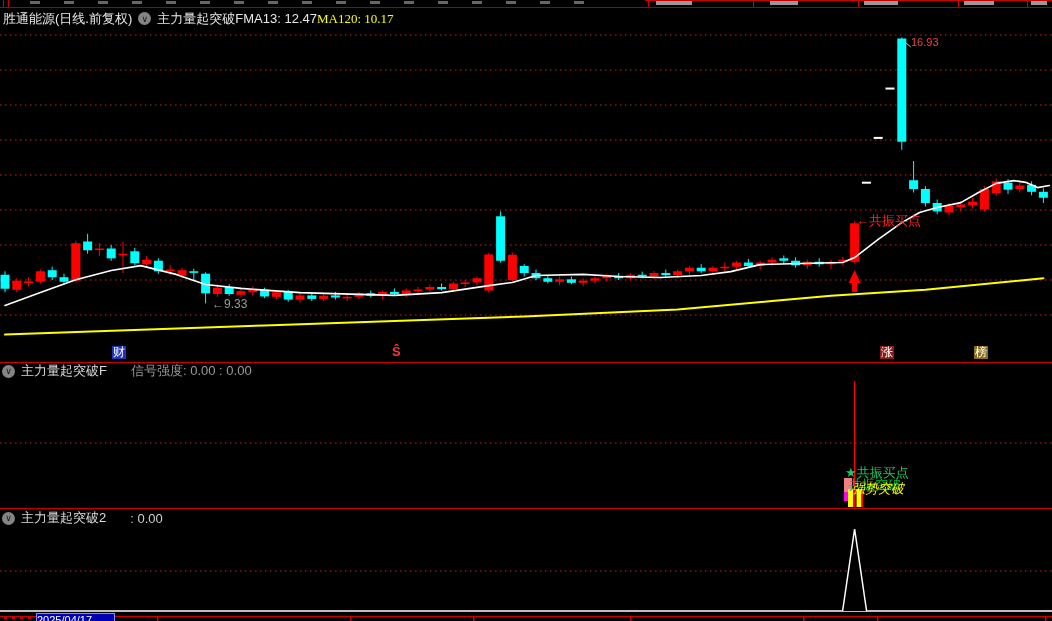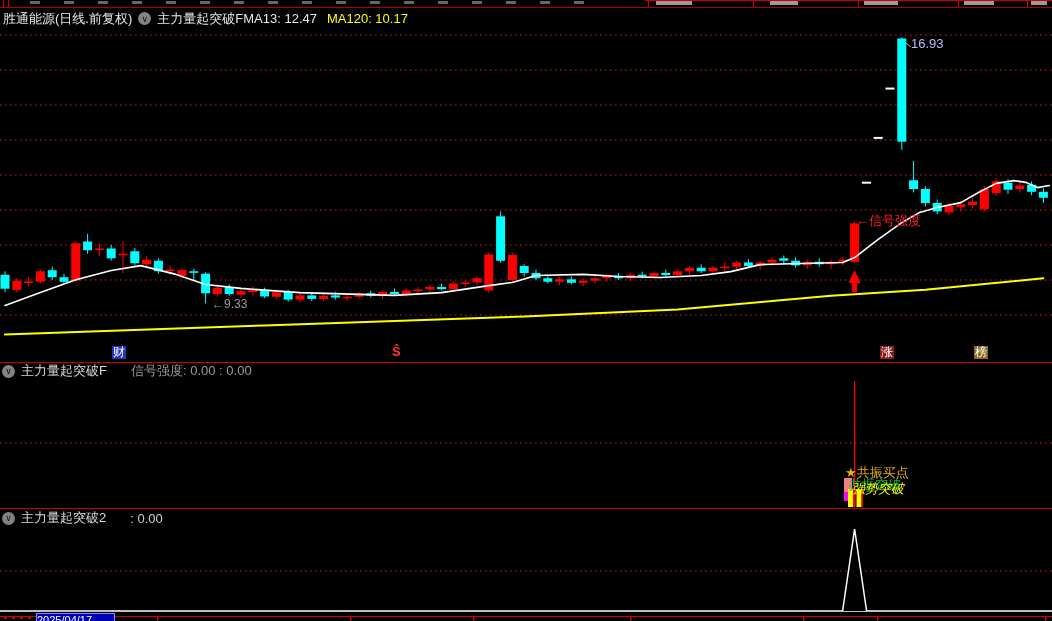--- a/index.html
+++ b/index.html
@@ -7,32 +7,32 @@
           font-family:"Liberation Sans","DejaVu Sans",sans-serif;}
   svg#cv{position:absolute;left:0;top:0;}
   .titlebar{position:absolute;left:0;top:8px;height:21px;width:100%;display:flex;align-items:center;
             font-size:13px;color:#e8e8e8;}
   .titlebar .title{margin-left:3px;}
   .chev{display:inline-flex;align-items:center;justify-content:center;width:13px;height:13px;
         border-radius:50%;background:#848484;color:#161616;font-size:9px;margin-left:6px;flex:0 0 auto;}
   .chev::before{content:"∨";}
   .titlebar .ind{margin-left:6px;}
   .titlebar .ma13{}
-  .titlebar .ma120{margin-left:10px;color:#ffff00;}
+  .titlebar .ma120{color:#ffff00;font-family:Liberation Serif, serif;}
   .phdr{position:absolute;left:0;height:16px;display:flex;align-items:center;font-size:13px;text-align:right;}
   .phdr .chev{margin-left:2px;}
   .phdr .pname{color:#dcdcdc;margin-left:6px;}
   .phdr .plabel{color:#9a9a9a;margin-left:24px;}
   .badge{position:absolute;top:346px;height:13px;line-height:13px;font-size:12px;color:#fff;padding:0 1px;}
   .lbl{position:absolute;white-space:nowrap;}
   .low-lbl{left:212px;top:297px;color:#9a9a9a;font-size:12px;}
   .buy-lbl{left:856px;top:212px;color:#ff2222;font-size:13px;}
-  .high-lbl{left:911px;top:36px;color:#c4b5fd;font-size:13px;}
+  .high-lbl{left:911px;top:36px;color:#ef4444;font-size:11px;}
   .mk{position:absolute;white-space:nowrap;font-size:13px;}
-  .mk-star{left:845px;top:464px;color:#eab308;z-index:3;}
+  .mk-star{left:845px;top:464px;color:#22c55e;z-index:3;}
   .mk-green{left:849px;top:476px;color:#00bb44;z-index:2;}
   .mk-yellow{left:852px;top:480px;color:#ffff00;z-index:4;font-style:italic;}
   .datebox{position:absolute;left:36px;top:613px;width:77px;height:8px;overflow:hidden;
            background:#0000b4;border:1px solid #8888ff;z-index:5;}
   .datebox span{display:block;color:#fff;font-size:11px;line-height:12px;margin-top:0;}
 </style>
 </head>
 <body>
 
 <div class="screen">
@@ -287,21 +287,21 @@
 
   <div class="titlebar">
     <span class="title">胜通能源(日线.前复权)</span>
     <span class="chev"></span>
     <span class="ind">主力量起突破F</span>
     <span class="ma13">MA13: 12.47</span>
     <span class="ma120">MA120: 10.17</span>
   </div>
 
   <div class="lbl low-lbl">←9.33</div>
-  <div class="lbl buy-lbl">←信号强度</div>
+  <div class="lbl buy-lbl">←共振买点</div>
   <div class="lbl high-lbl">16.93</div>
 
   <div class="badge" style="left:112px;background:#2233bb;">财</div>
   <div class="badge" style="left:391px;top:345px;color:#ff3333;font-weight:bold;font-size:13px;">Ŝ</div>
   <div class="badge" style="left:880px;background:#8b1a1a;">涨</div>
   <div class="badge" style="left:974px;background:#8a6d1a;">榜</div>
 
   <div class="phdr" style="top:363px;">
     <span class="chev"></span>
     <span class="pname">主力量起突破F</span>

